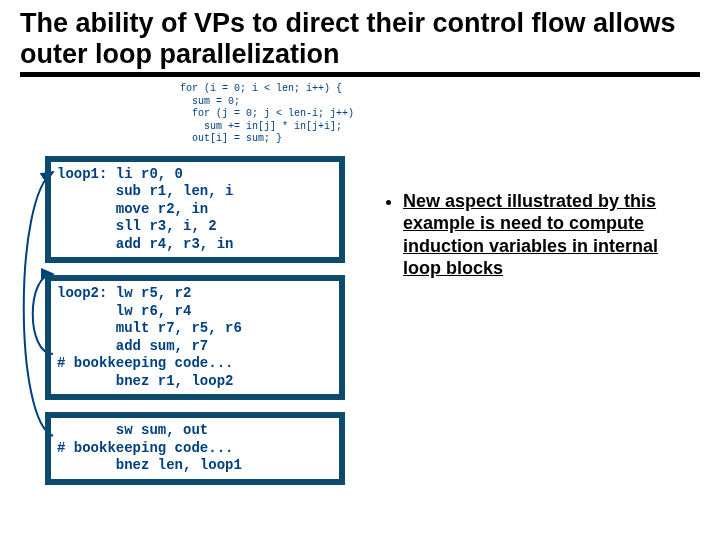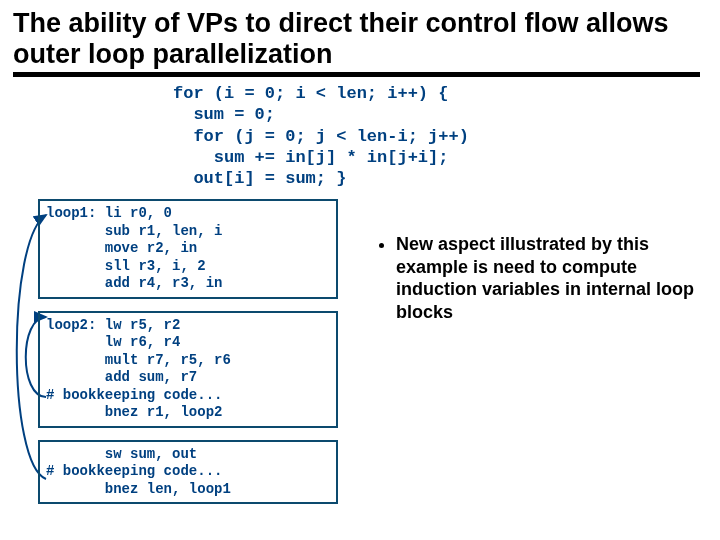--- a/index.html
+++ b/index.html
@@ -7,34 +7,34 @@
     padding: 0;
     width: 720px;
     height: 540px;
     background: #fff;
     font-family: Arial, Helvetica, sans-serif;
     color: #000;
     overflow: hidden;
     position: relative;
   }
   .slide {
-    padding: 8px 20px 10px 13px;
+    padding: 8px 20px 10px 20px;
   }
   .title {
     font-size: 27px;
     font-weight: bold;
     line-height: 1.15;
     margin: 0 0 4px 0;
     border-bottom: 5px solid #000;
     padding-bottom: 2px;
   }
   .c-code {
     font-family: "Courier New", Courier, monospace;
-    font-size: 17px;
-    font-weight: bold;
+    font-size: 10px;
+    font-weight: normal;
     white-space: pre;
     color: #004080;
     margin-left: 160px;
     margin-top: 6px;
     line-height: 1.25;
   }
   .cols {
     display: flex;
     margin-top: 10px;
   }
@@ -45,36 +45,37 @@
   }
   .col-right {
     flex: 1;
     font-size: 18px;
     font-weight: bold;
     line-height: 1.25;
     padding-left: 40px;
     padding-top: 6px;
   }
   .asm-block {
-    border: 2px solid #0c4a6e;
+    border: 6px solid #0c4a6e;
     position: relative;
     margin-bottom: 12px;
     padding: 4px 6px 4px 6px;
   }
   .asm-code {
     font-family: "Courier New", Courier, monospace;
     font-size: 14px;
     font-weight: bold;
     color: #004080;
     white-space: pre;
     line-height: 1.25;
   }
   .bullets ul {
     margin: 6px 0 8px 18px;
     padding: 0;
+    text-decoration: underline;
   }
   .bullets li {
     margin-bottom: 2px;
   }
   svg.arrows {
     position: absolute;
     top: 0;
     left: 0;
     pointer-events: none;
   }

